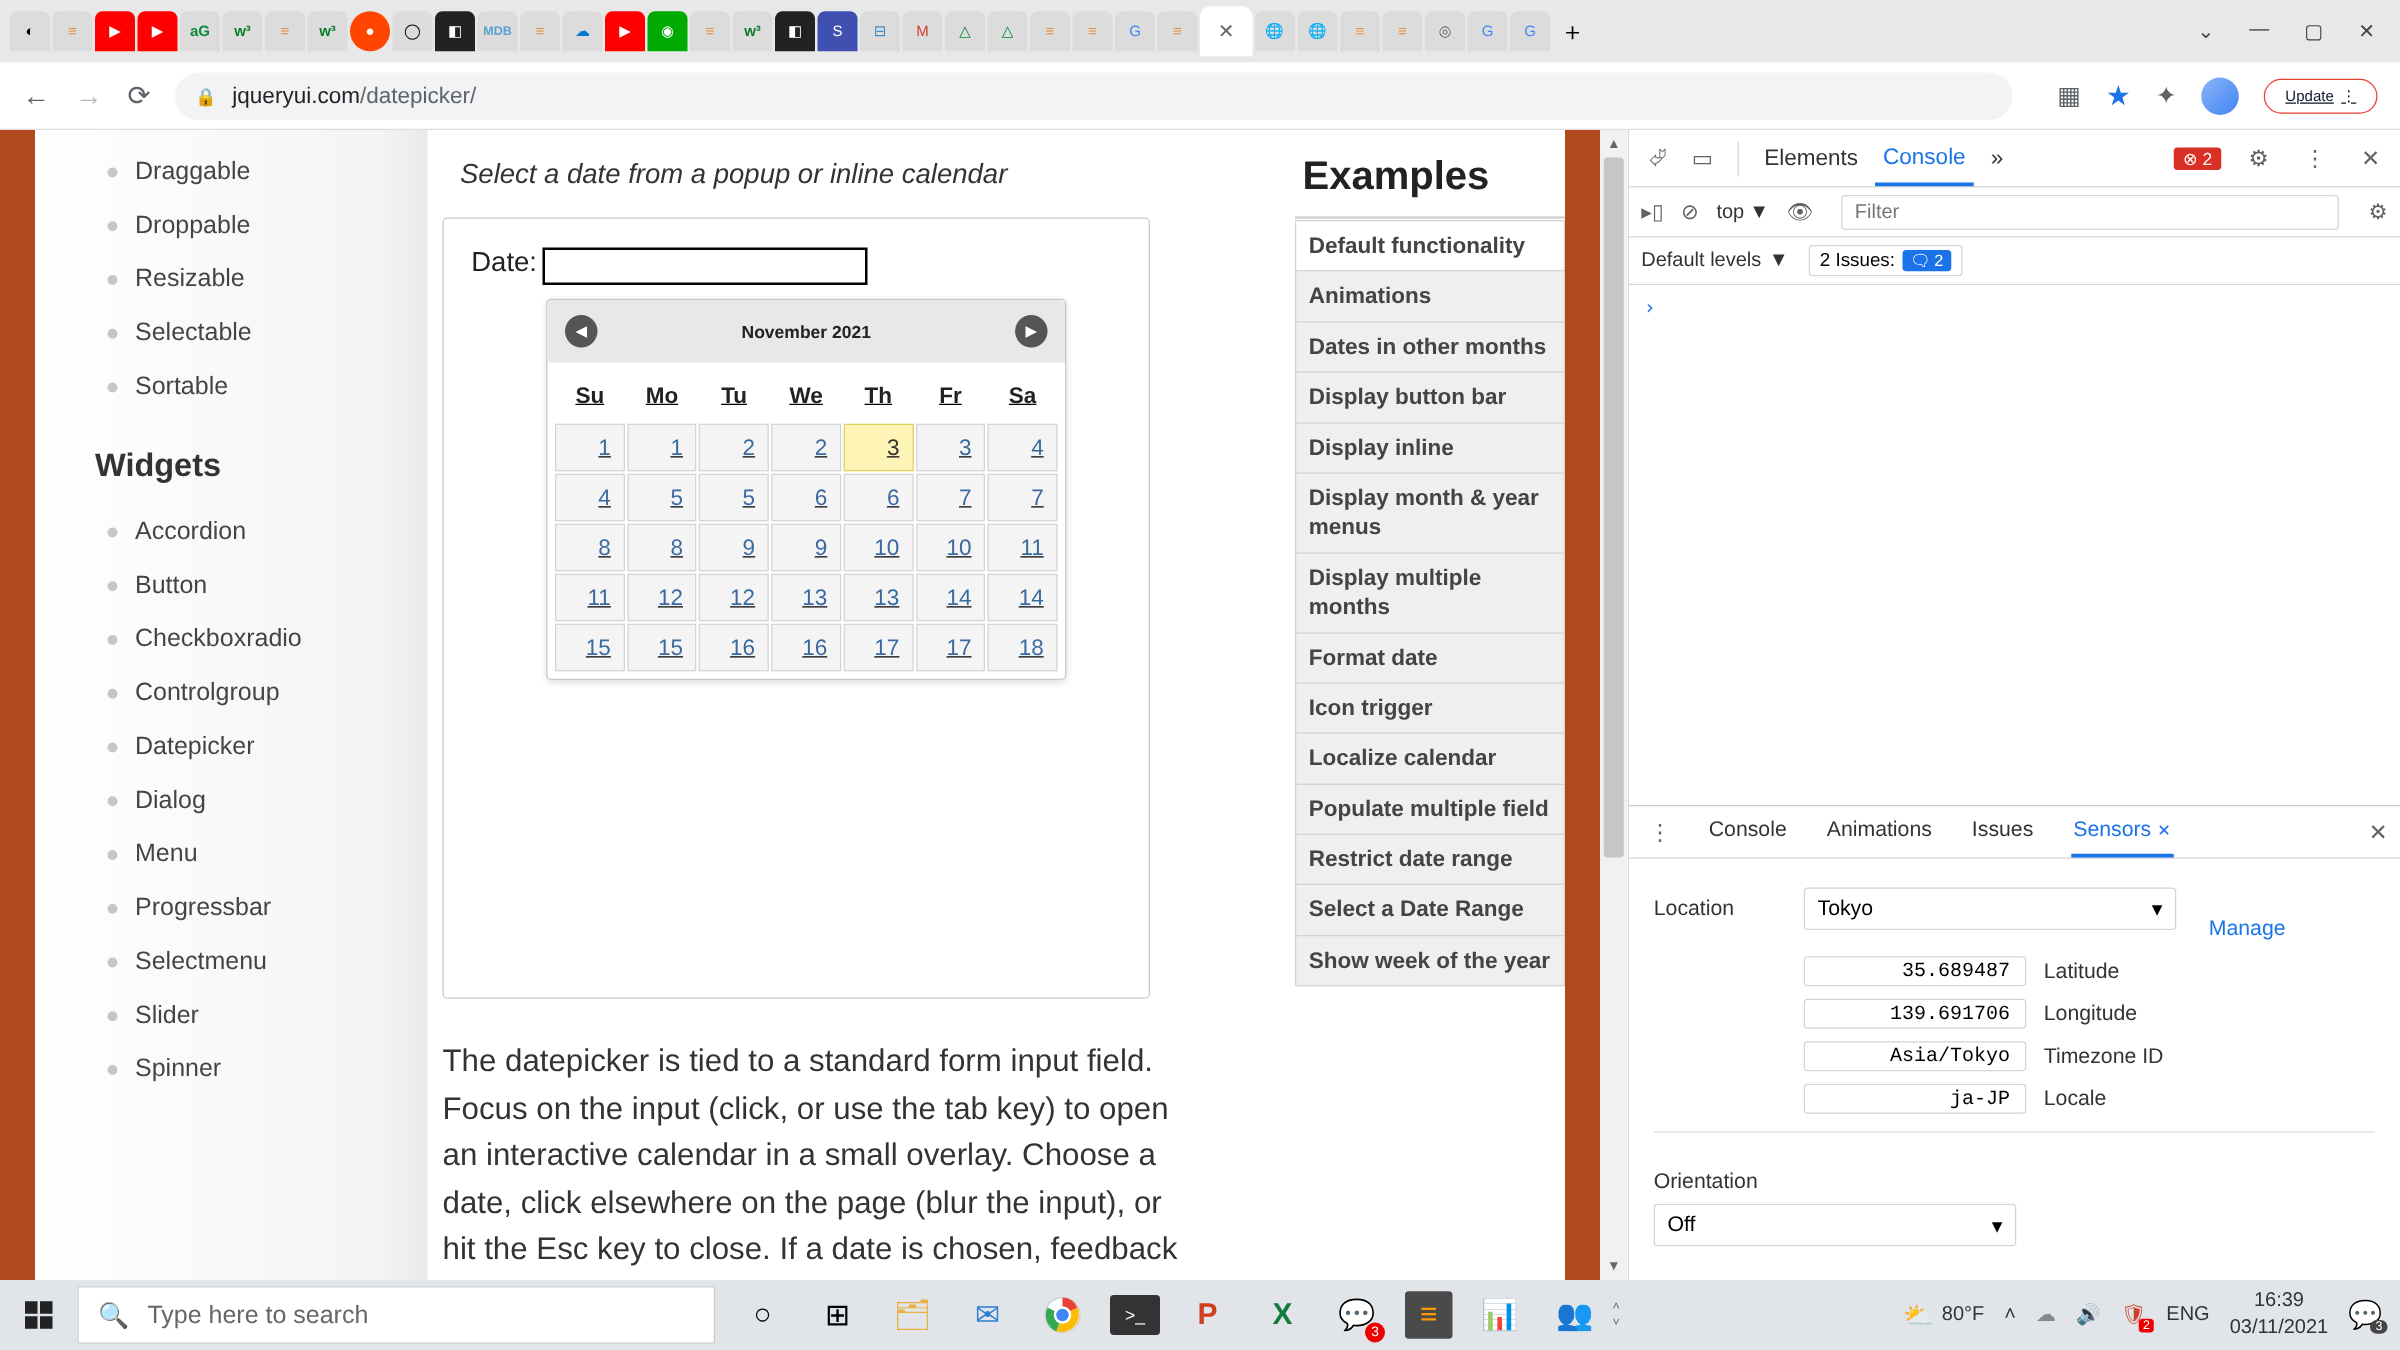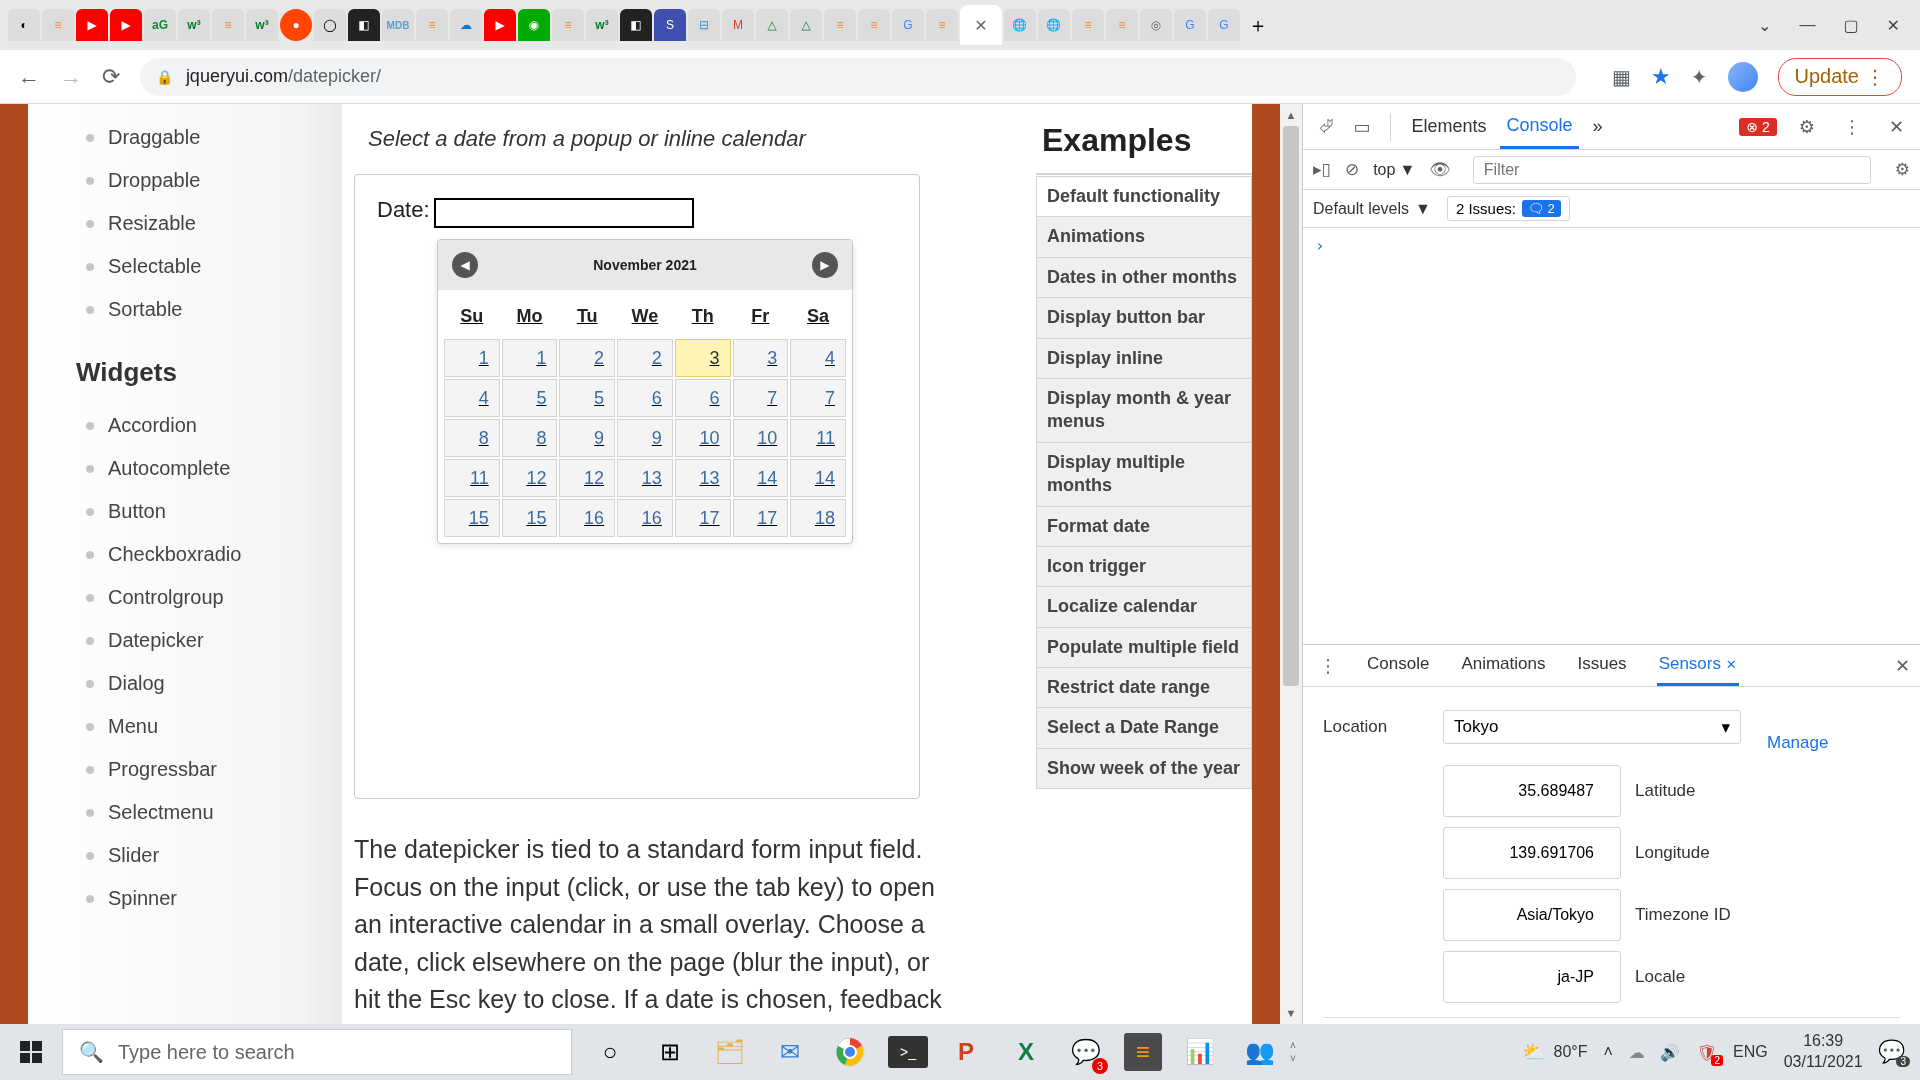--- a/index.html
+++ b/index.html
@@ -18,21 +18,21 @@
 .nav-arrow.disabled { color: #b8b8b8; }
 .url-bar { flex: 1; display: flex; align-items: center; gap: 12px; background: #f1f3f4; padding: 8px 16px; border-radius: 20px; height: 38px; }
 .lock { font-size: 14px; color: #5f6368; }
 .url-text { color: #202124; font-size: 18px; }
 .url-host { color: #202124; }
 .url-path { color: #5f6368; }
 .addr-icons { display: flex; align-items: center; gap: 20px; margin-left: 16px; }
 .addr-icon { font-size: 20px; color: #5f6368; cursor: pointer; }
 .star-blue { color: #1a73e8; font-size: 22px; }
 .avatar-circle { width: 30px; height: 30px; border-radius: 50%; background: linear-gradient(135deg,#8ab4f8,#4285f4); }
-.update-btn { border: 1.5px solid #ea4335; color: #a16207; padding: 6px 16px; border-radius: 18px; font-size: 20px; display: flex; align-items: center; gap: 6px; cursor: pointer; }
+.update-btn { border: 1.5px solid #ea4335; color: #0f172a; padding: 6px 16px; border-radius: 18px; font-size: 12px; display: flex; align-items: center; gap: 6px; cursor: pointer; text-decoration: underline; }
 
 
 .viewport { display: flex; height: calc(1080px - 50px - 54px - 56px); }
 .page-col { width: 1302px; display: flex; background: #fff; position: relative; }
 .brown-left { width: 28px; background: #b04a1e; }
 .brown-right { width: 28px; background: #b04a1e; }
 .page-white { flex: 1; display: flex; }
 
 
 .sidebar { width: 314px; padding: 12px 0 0 0; background: linear-gradient(to right,#fff 0%,#f4f4f4 88%,#e9e9e9 100%); }
@@ -96,21 +96,21 @@
 .dt-drawer { border-top: 1px solid #ccc; height: 380px; display: flex; flex-direction: column; }
 .dt-drawer-tabs { height: 42px; border-bottom: 1px solid #d4d4d4; display: flex; align-items: center; padding: 0 10px; gap: 22px; }
 .dt-drawer-tab { font-size: 17px; color: #333; padding: 9px 2px; cursor: pointer; }
 .dt-drawer-tab.active { color: #1a73e8; border-bottom: 3px solid #1a73e8; }
 .dt-drawer-close { margin-left: auto; font-size: 18px; color: #5f6368; cursor: pointer; }
 .dt-drawer-body { flex: 1; padding: 14px 20px; overflow: auto; }
 .loc-row { display: flex; align-items: center; margin-bottom: 12px; gap: 14px; }
 .loc-label { width: 106px; font-size: 17px; color: #333; }
 .loc-select { flex: 1; border: 1px solid #d4d4d4; border-radius: 3px; padding: 6px 10px; font-size: 17px; display: flex; justify-content: space-between; align-items: center; cursor: pointer; max-width: 298px; height: 34px; }
 .loc-manage { color: #1a73e8; font-size: 17px; cursor: pointer; margin-left: 12px; margin-top: 32px; }
-.loc-input { border: 1px solid #d4d4d4; border-radius: 3px; padding: 6px 26px; font-size: 16px; text-align: right; width: 178px; height: 52px; }
+.loc-input { border: 1px solid #d4d4d4; border-radius: 3px; padding: 6px 12px; font-size: 16px; text-align: right; width: 178px; height: 24px; font-family: Liberation Mono, monospace; }
 .loc-sublabel { font-size: 17px; color: #333; margin-left: 14px; }
 .loc-indent { margin-left: 120px; display: flex; align-items: center; margin-bottom: 10px; }
 .orient-row { margin-top: 29px; }
 .orient-select { border: 1px solid #d4d4d4; border-radius: 3px; padding: 6px 10px; font-size: 17px; width: 290px; display: flex; justify-content: space-between; height: 34px; margin-top: 8px; cursor: pointer; }
 
 
 .taskbar { position: absolute; left: 0; right: 0; bottom: 0; height: 56px; background: #e1e5ea; display: flex; align-items: center; padding: 0 0 0 0; }
 .start-btn { width: 62px; height: 56px; display: flex; align-items: center; justify-content: center; font-size: 22px; cursor: pointer; }
 .win-logo { display: grid; grid-template-columns: 10px 10px; grid-template-rows: 10px 10px; gap: 2px; }
 .win-logo span { background: #222; }
@@ -219,24 +219,20 @@
             <span>Selectable</span>
           </div>
           <div class="side-item">
             <span class="side-bullet"></span>
             <span>Sortable</span>
           </div>
           <div class="side-header">Widgets</div>
           <div class="side-item">
             <span class="side-bullet"></span>
             <span>Accordion</span>
-          </div>
-          <div class="side-item">
-            <span class="side-bullet"></span>
-            <span>Autocomplete</span>
           </div>
           <div class="side-item">
             <span class="side-bullet"></span>
             <span>Button</span>
           </div>
           <div class="side-item">
             <span class="side-bullet"></span>
             <span>Checkboxradio</span>
           </div>
           <div class="side-item">

